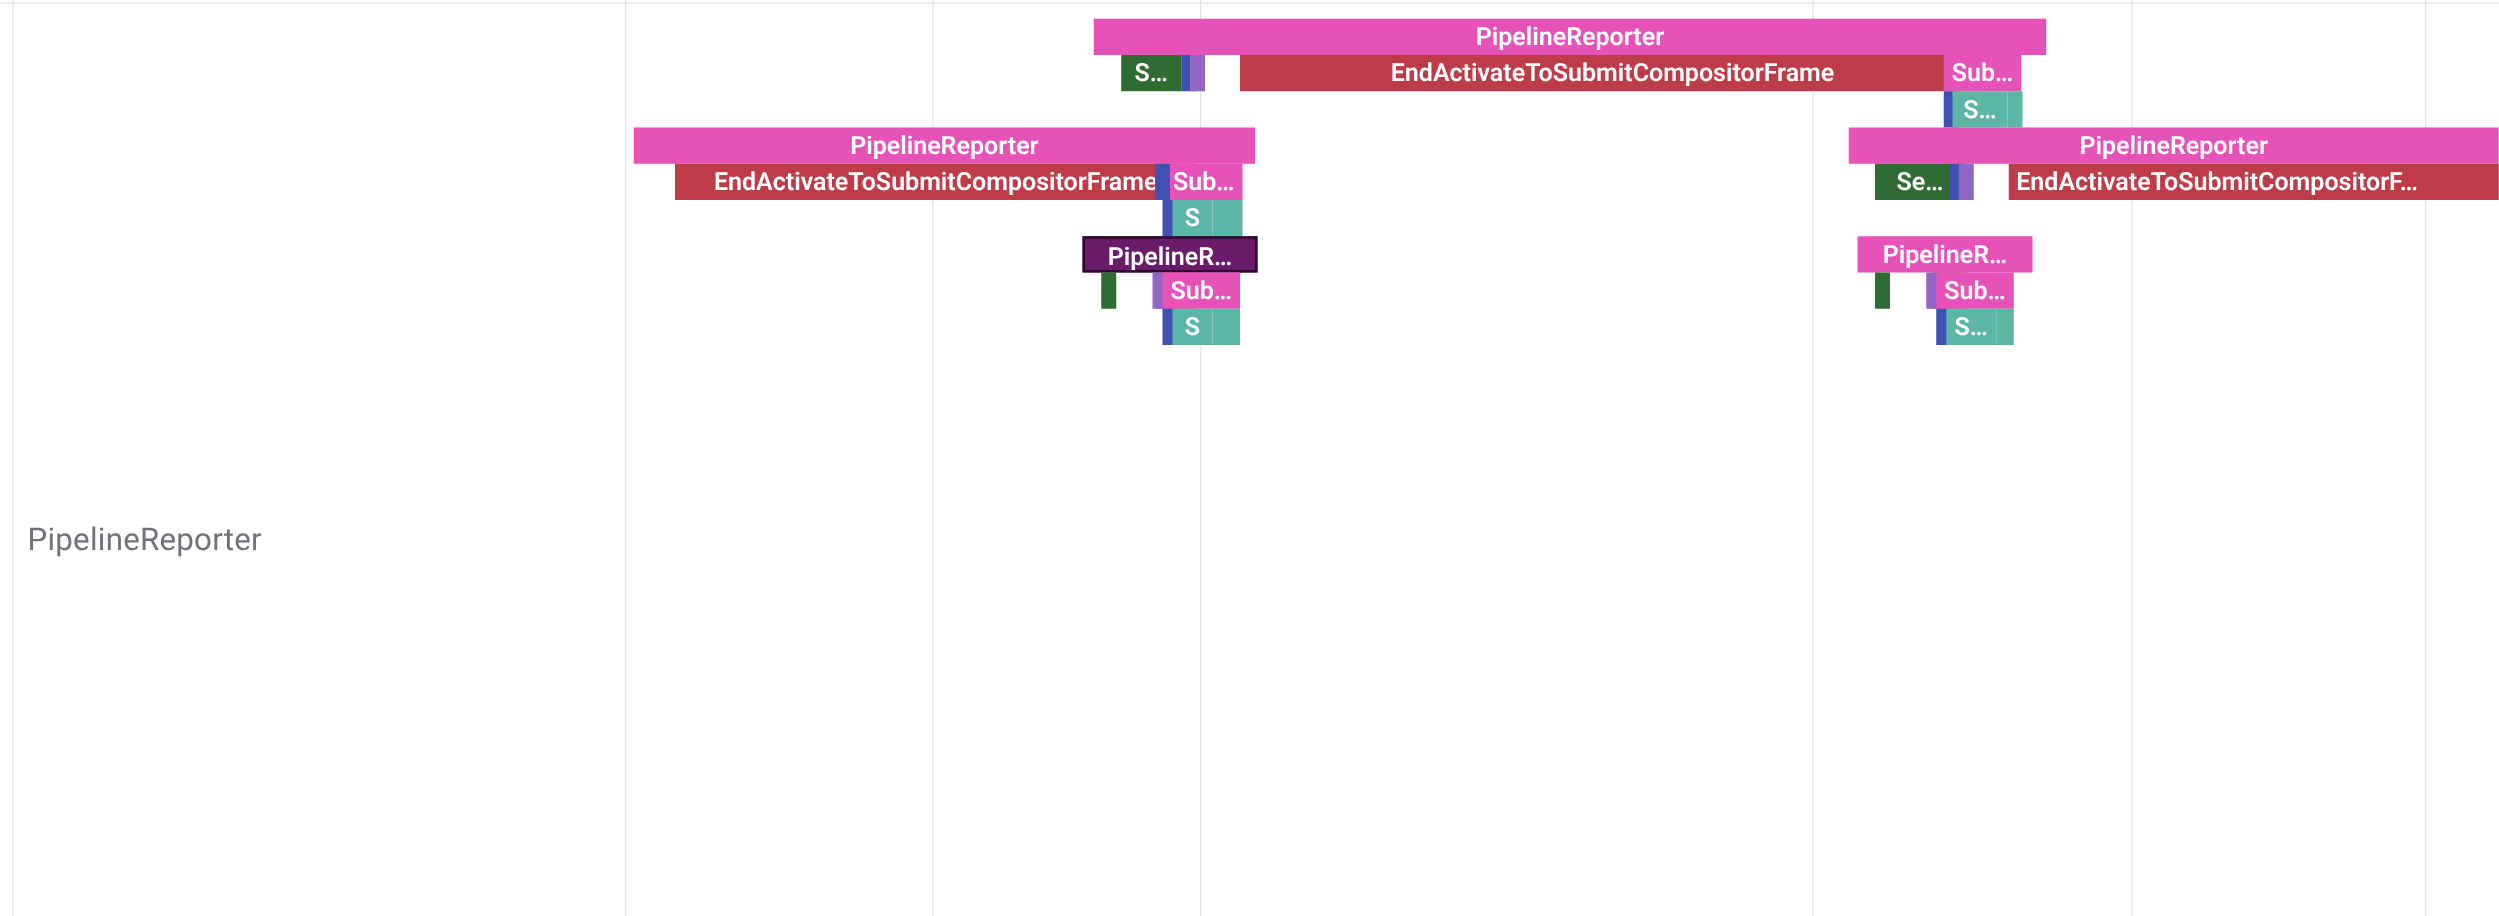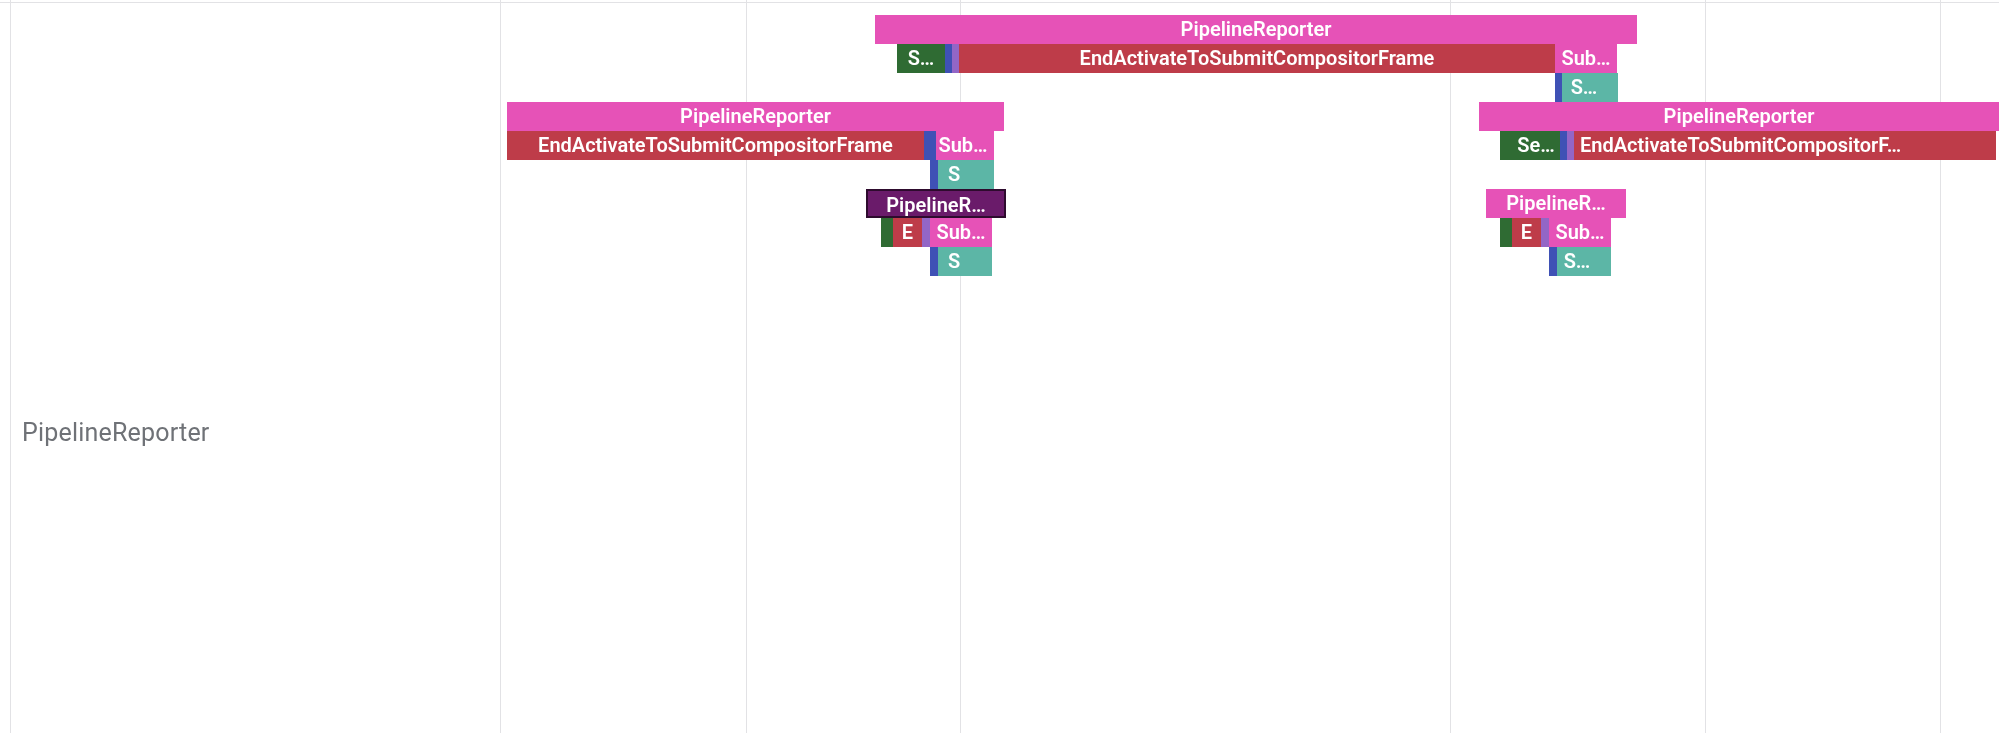--- a/index.html
+++ b/index.html
@@ -8,21 +8,21 @@
   .grid{position:absolute;inset:0;}
   .grid .col{position:absolute;top:0;bottom:0;border-left:1px solid #e2e2e5;}
   .hline{position:absolute;left:0;right:0;border-top:1px solid #e2e2e5;}
   
   .track-label{position:absolute;left:22px;font-size:25px;color:#6f7277;font-weight:400;letter-spacing:.2px;}
   
   .slice{position:absolute;height:29px;line-height:29px;font-size:20px;font-weight:600;
          color:#fff;white-space:nowrap;overflow:hidden;text-overflow:ellipsis;
          padding:0 6px;box-sizing:border-box;}
   .c-pink   {background:#e652b7;}
-  .c-darkred{background:#be3c49;}
+  .c-darkred{background:#be3c49;margin-left:33px;}
   .c-green  {background:#2f6b33;}
   .c-teal   {background:#5cb6a6;}
   .c-blueE  {background:#3f51b5;}
   .c-violet {background:#9366c6;}
   .c-plum   {background:#6a1b6a;border:2px solid #2e0b2e;box-sizing:border-box;}
   .ctr{text-align:center;}
   .lft{text-align:left;}
 </style>
 </head>
 <body>

